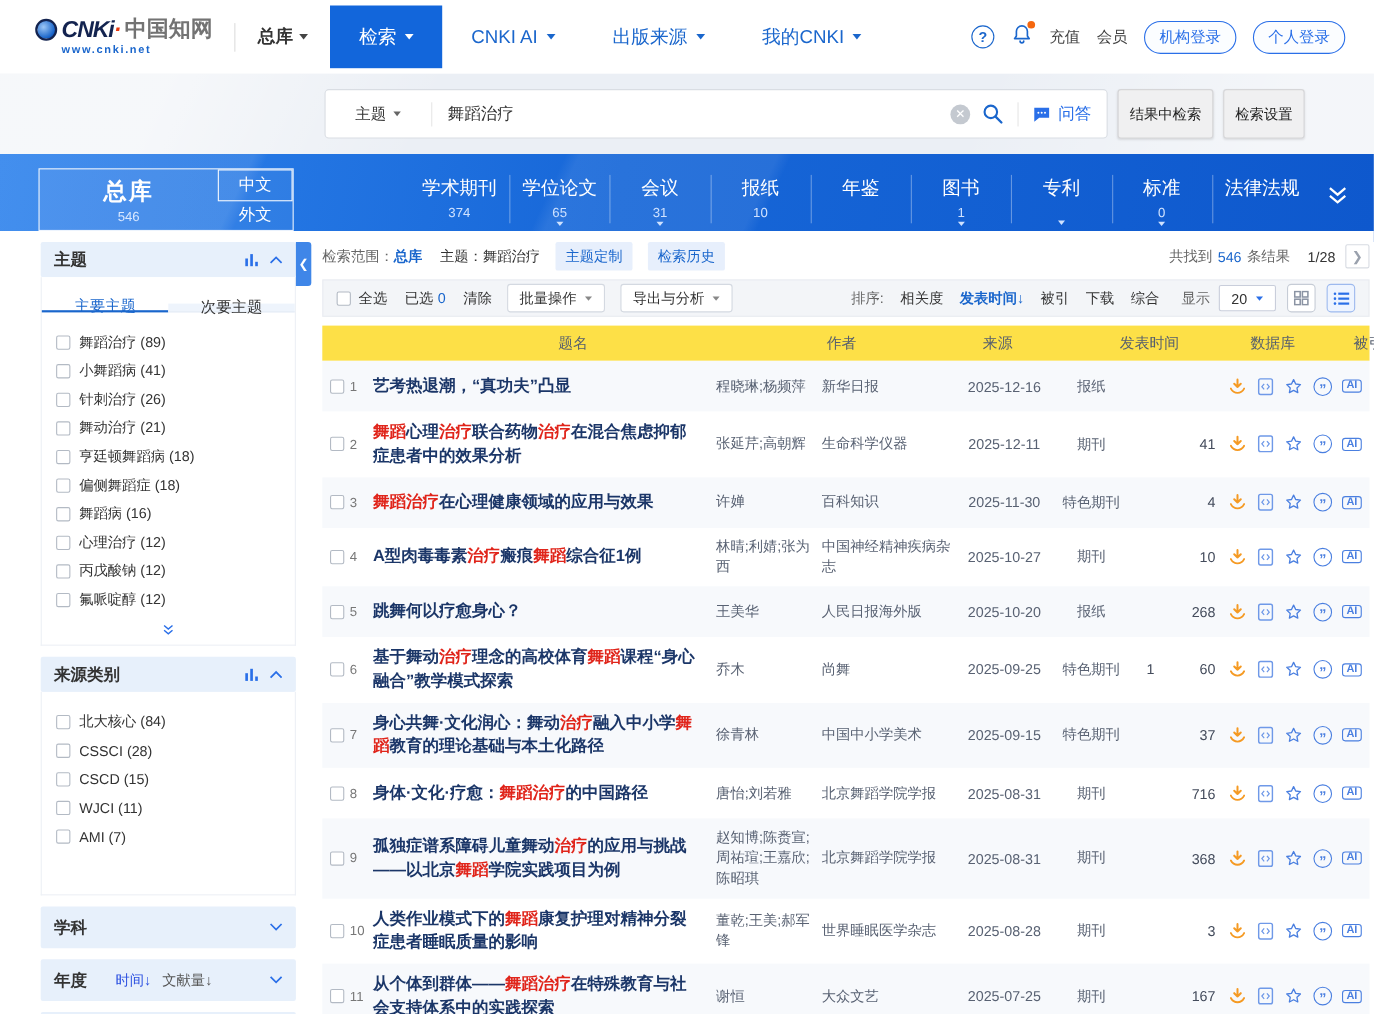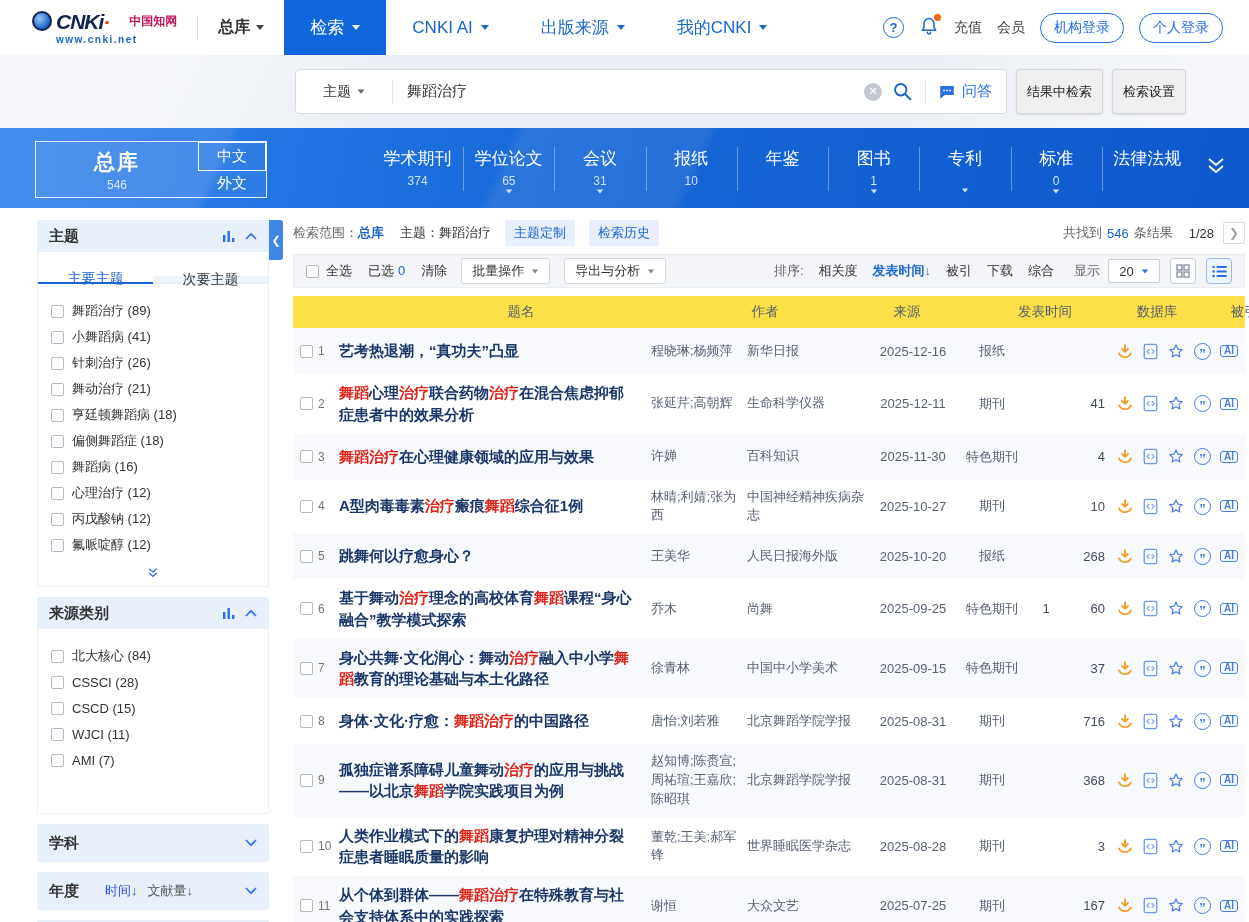--- a/index.html
+++ b/index.html
@@ -1,26 +1,26 @@
 <!DOCTYPE html>
 <html><head>
 <meta charset="utf-8">
 <style>
   * { box-sizing: border-box; margin: 0; padding: 0; }
   html,body { width:1249px; height:922px; overflow:hidden; }
   body { font-family:"Liberation Sans","DejaVu Sans",sans-serif; background:#fff; position:relative; }
 
   
-  .hdr { height:55px; background:#fff; display:flex; align-items:center; position:relative;border-radius:6px; }
+  .hdr { height:67px; background:#fff; display:flex; align-items:center; position:relative;border-radius:6px; }
   .logo { margin-left:32px; display:flex; flex-direction:column; line-height:1; cursor:pointer; }
   .logo-row { display:flex; align-items:center; gap:4px; }
   .globe { width:20px; height:20px; border-radius:50%; background:radial-gradient(circle at 35% 35%, #9cc6f5, #1763c9 70%, #0b2a6b); border:2px solid #13234f; }
   .brand { font-size:21px; font-weight:bold; font-style:italic; color:#13234f; letter-spacing:-1px; position:relative; }
   .brand .idot { color:#e8380d; }
-  .brand-cn { font-size:12px; font-weight:bold; color:#be185d; font-family:"Liberation Serif","DejaVu Serif",serif;margin-left:16px; }
+  .brand-cn { font-size:20px; font-weight:bold; color:#737373; font-family:"Liberation Serif","DejaVu Serif",serif; }
   .site { margin-top:3px; font-size:10px; color:#1a66cc; font-weight:bold; letter-spacing:1.5px; margin-left:24px; }
   .hdr-div { width:1px; height:26px; background:#ddd; margin:0 20px; }
   .db-switch { font-size:16px; color:#333; font-weight:bold; display:flex; align-items:center; gap:6px; cursor:pointer; }
   .caret-dn { width:0; height:0; border-left:4px solid transparent; border-right:4px solid transparent; border-top:5px solid #444; display:inline-block; }
   .nav { display:flex; align-items:center; height:57px; margin-left:20px; }
   .nav-item { display:flex; align-items:center; gap:8px; font-size:17px; color:#1a66cc; padding:0 26px; height:57px; cursor:pointer; }
   .nav-item .caret-dn { border-top-color:#1a66cc; }
   .nav-item.active { background:#1266db; color:#fff; }
   .nav-item.active .caret-dn { border-top-color:#fff; }
   .hdr-right { margin-left:auto; display:flex; align-items:center; gap:15px; margin-right:26px; }

